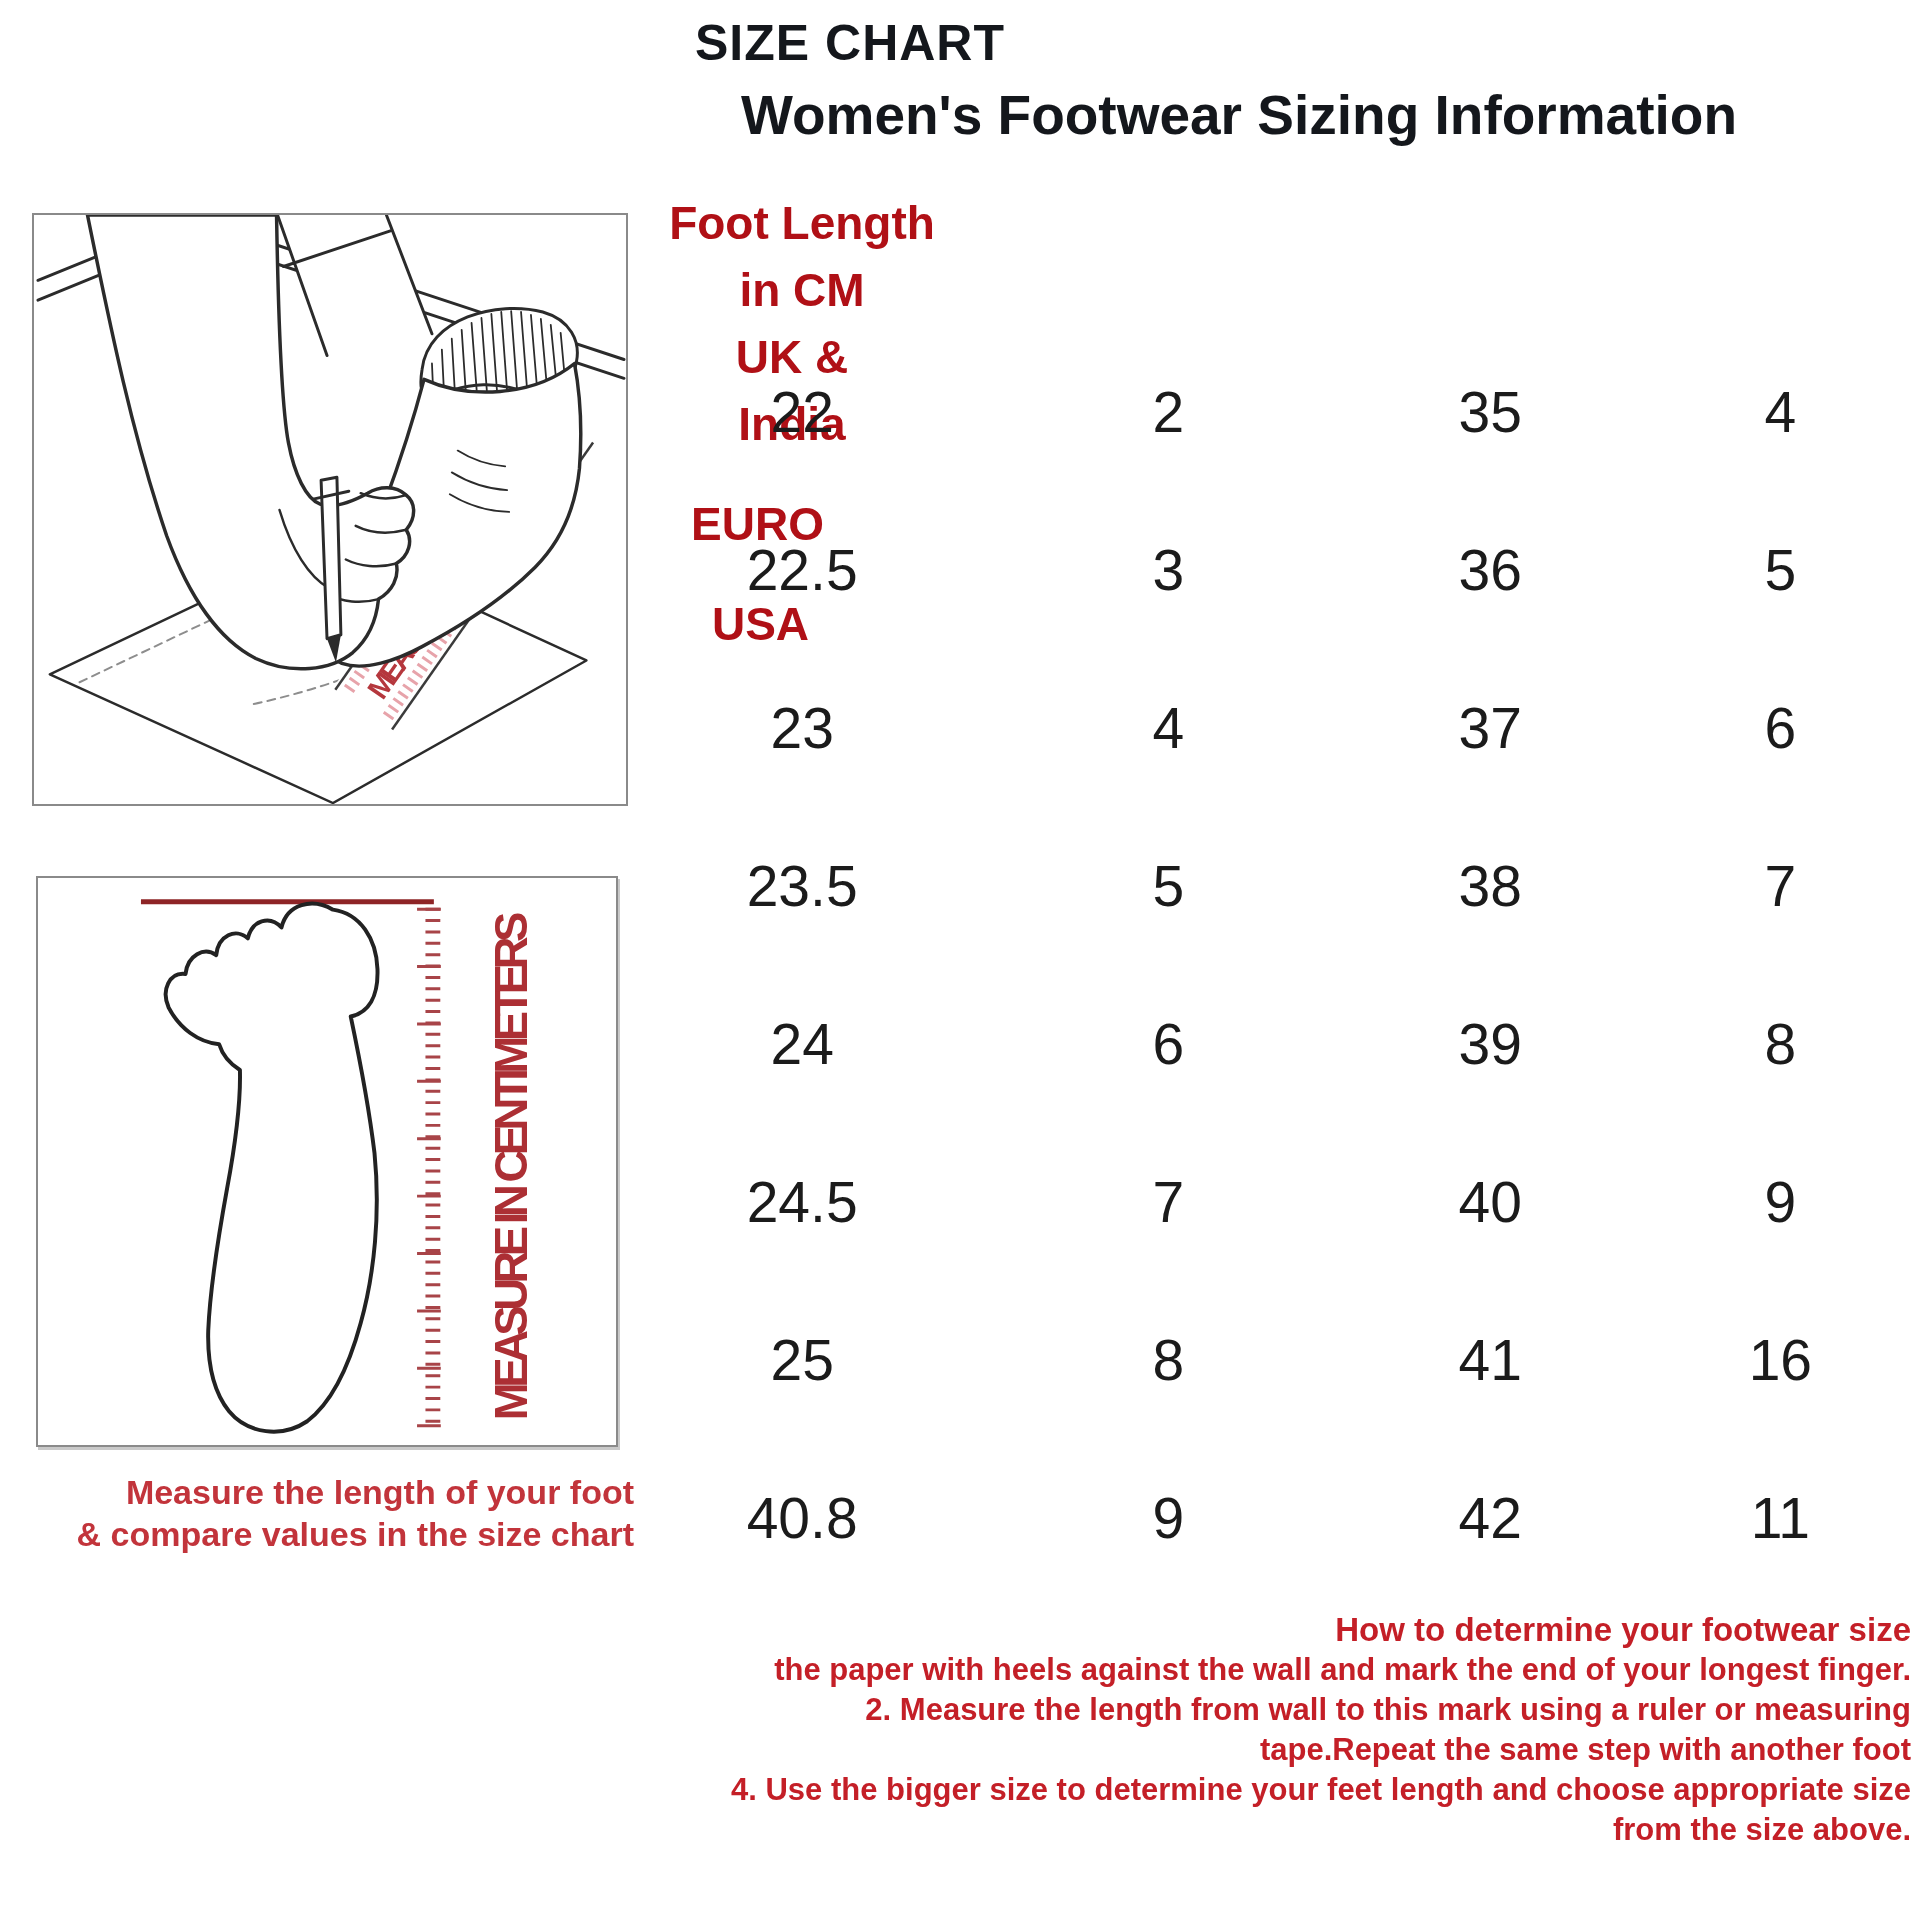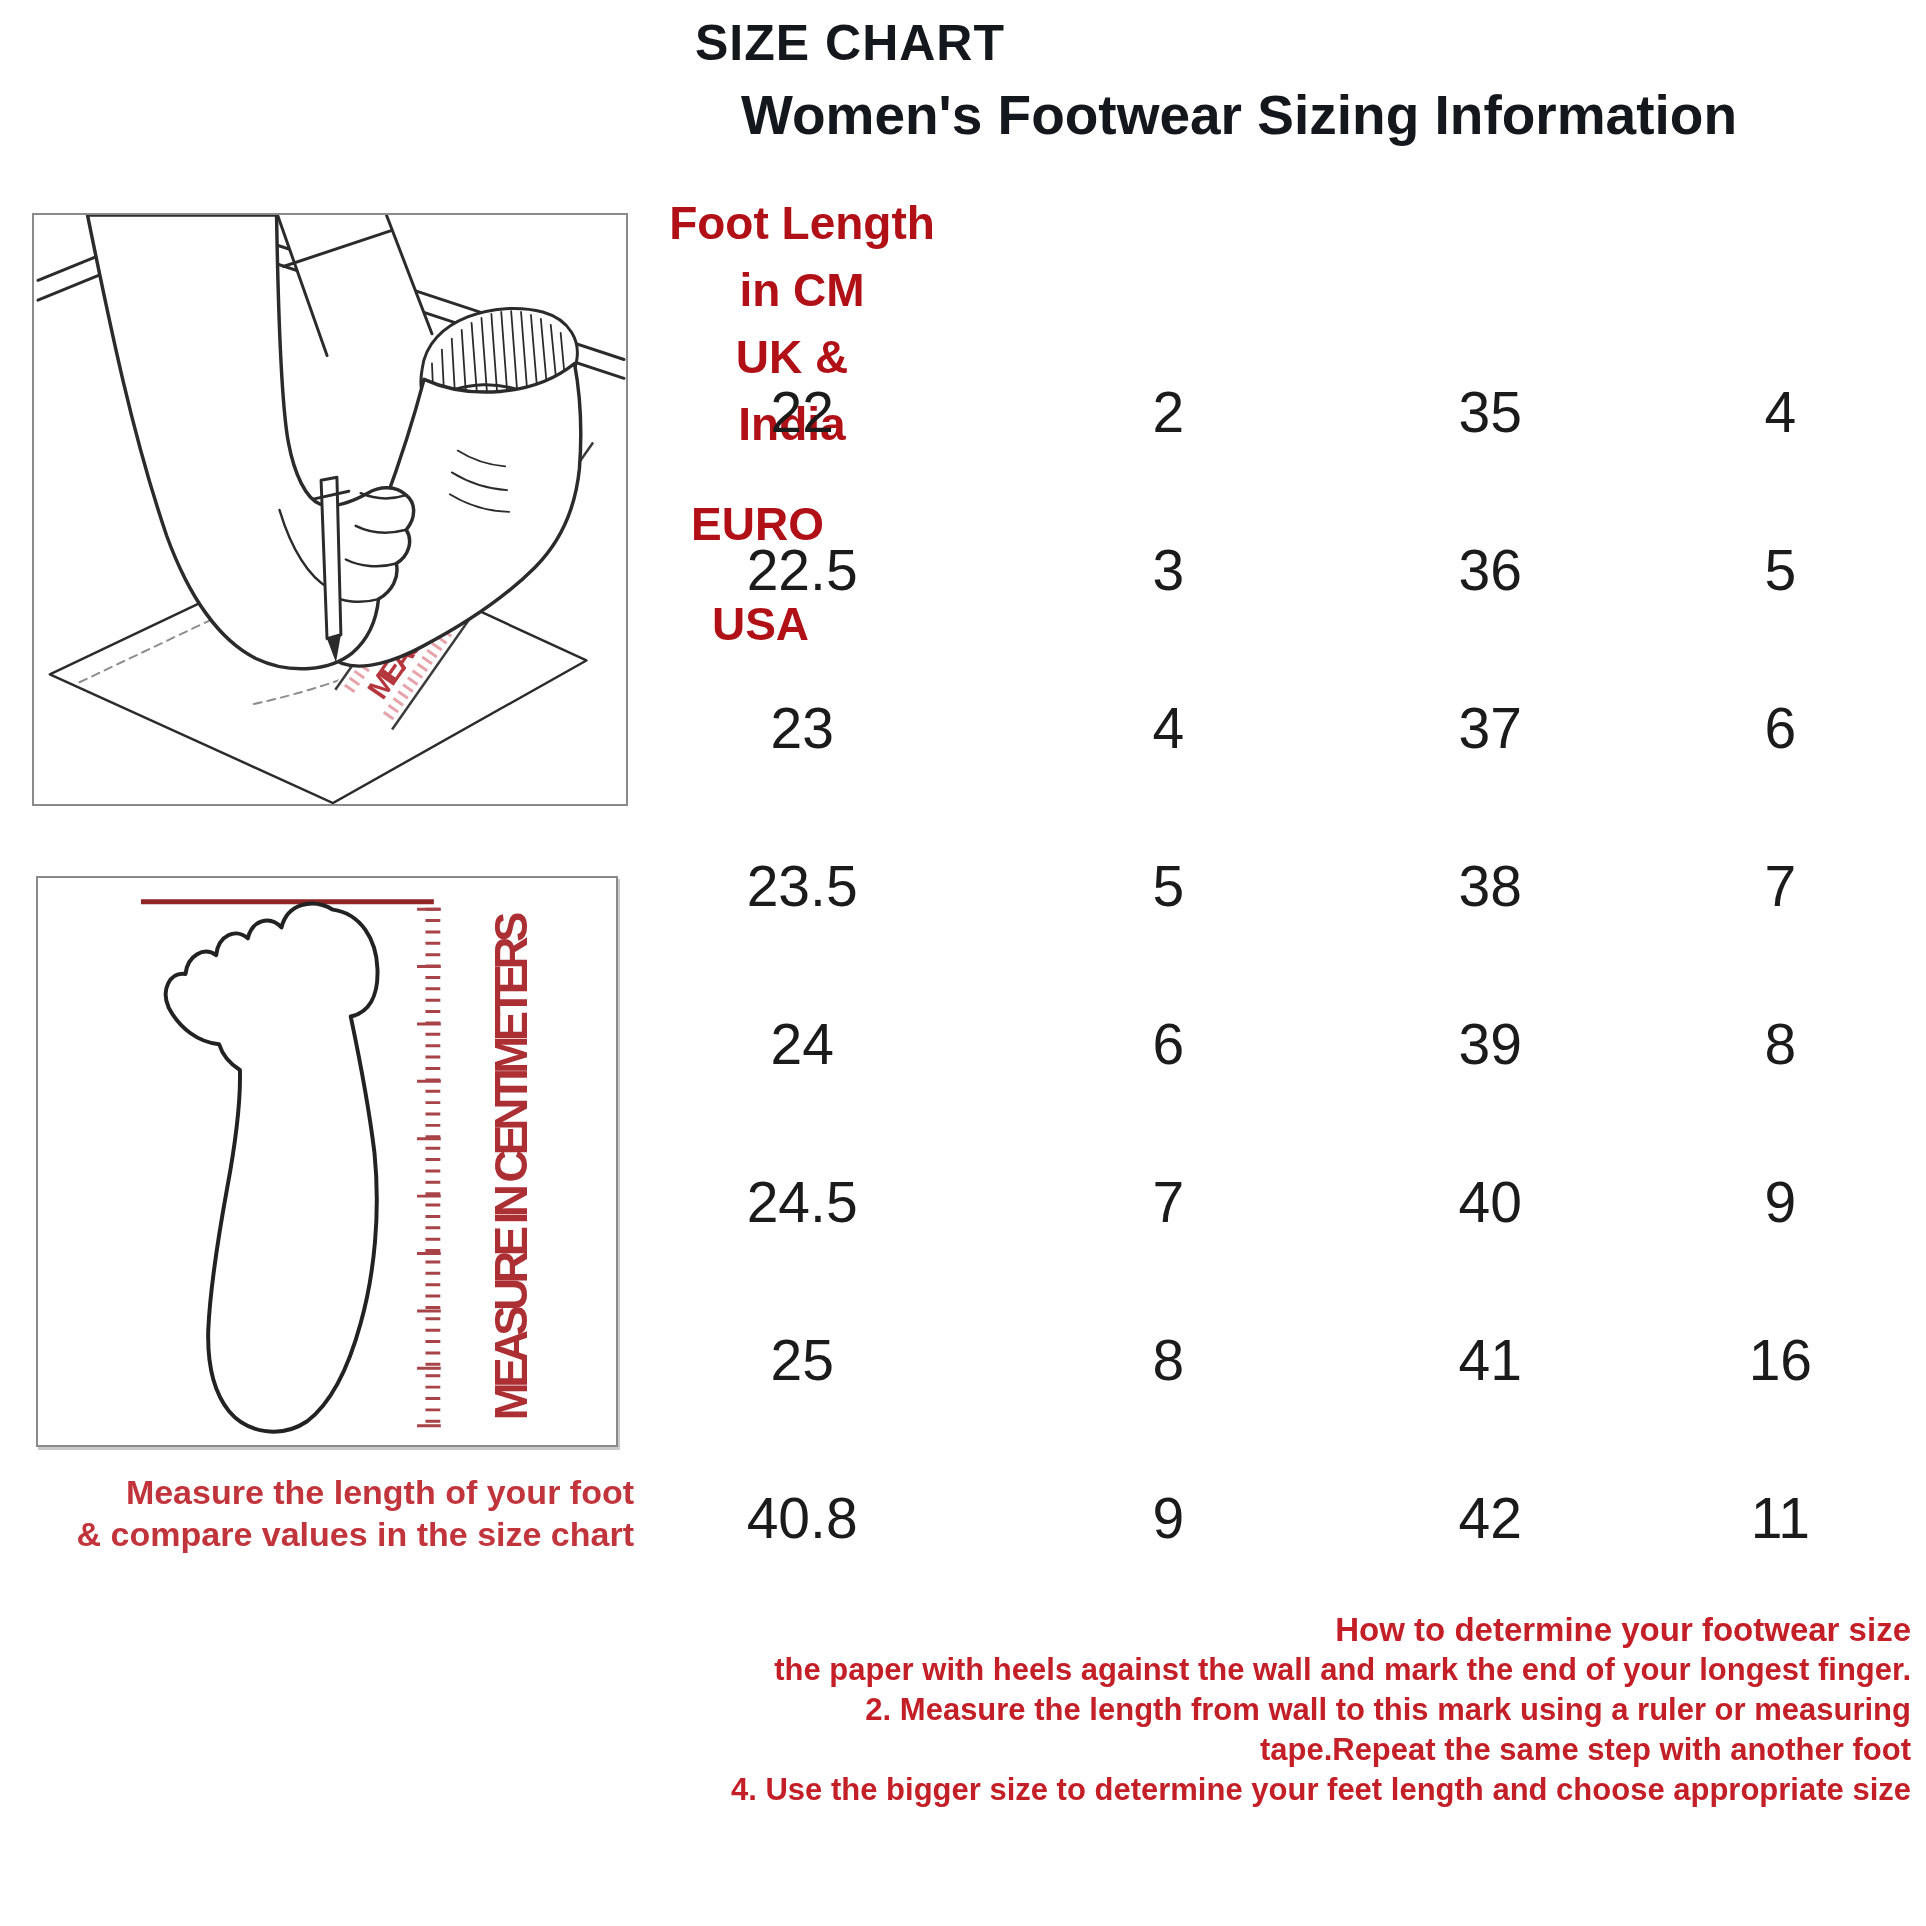--- a/index.html
+++ b/index.html
@@ -183,17 +183,18 @@
     <div>&amp; compare values in the size chart</div>
   </div>
 
   <div class="instructions">
     <div class="heading">How to determine your footwear size</div>
     <div>
         <div>the paper with heels against the wall and mark the end of your longest finger.</div>
         <div>2. Measure the length from wall to this mark using a ruler or measuring</div>
         <div>tape.Repeat the same step with another foot</div>
         <div>4. Use the bigger size to determine your feet length and choose appropriate size</div>
+        <div>from the size above.</div>
       </div>
   </div>
 
 </div>
 
 
 </body></html>

